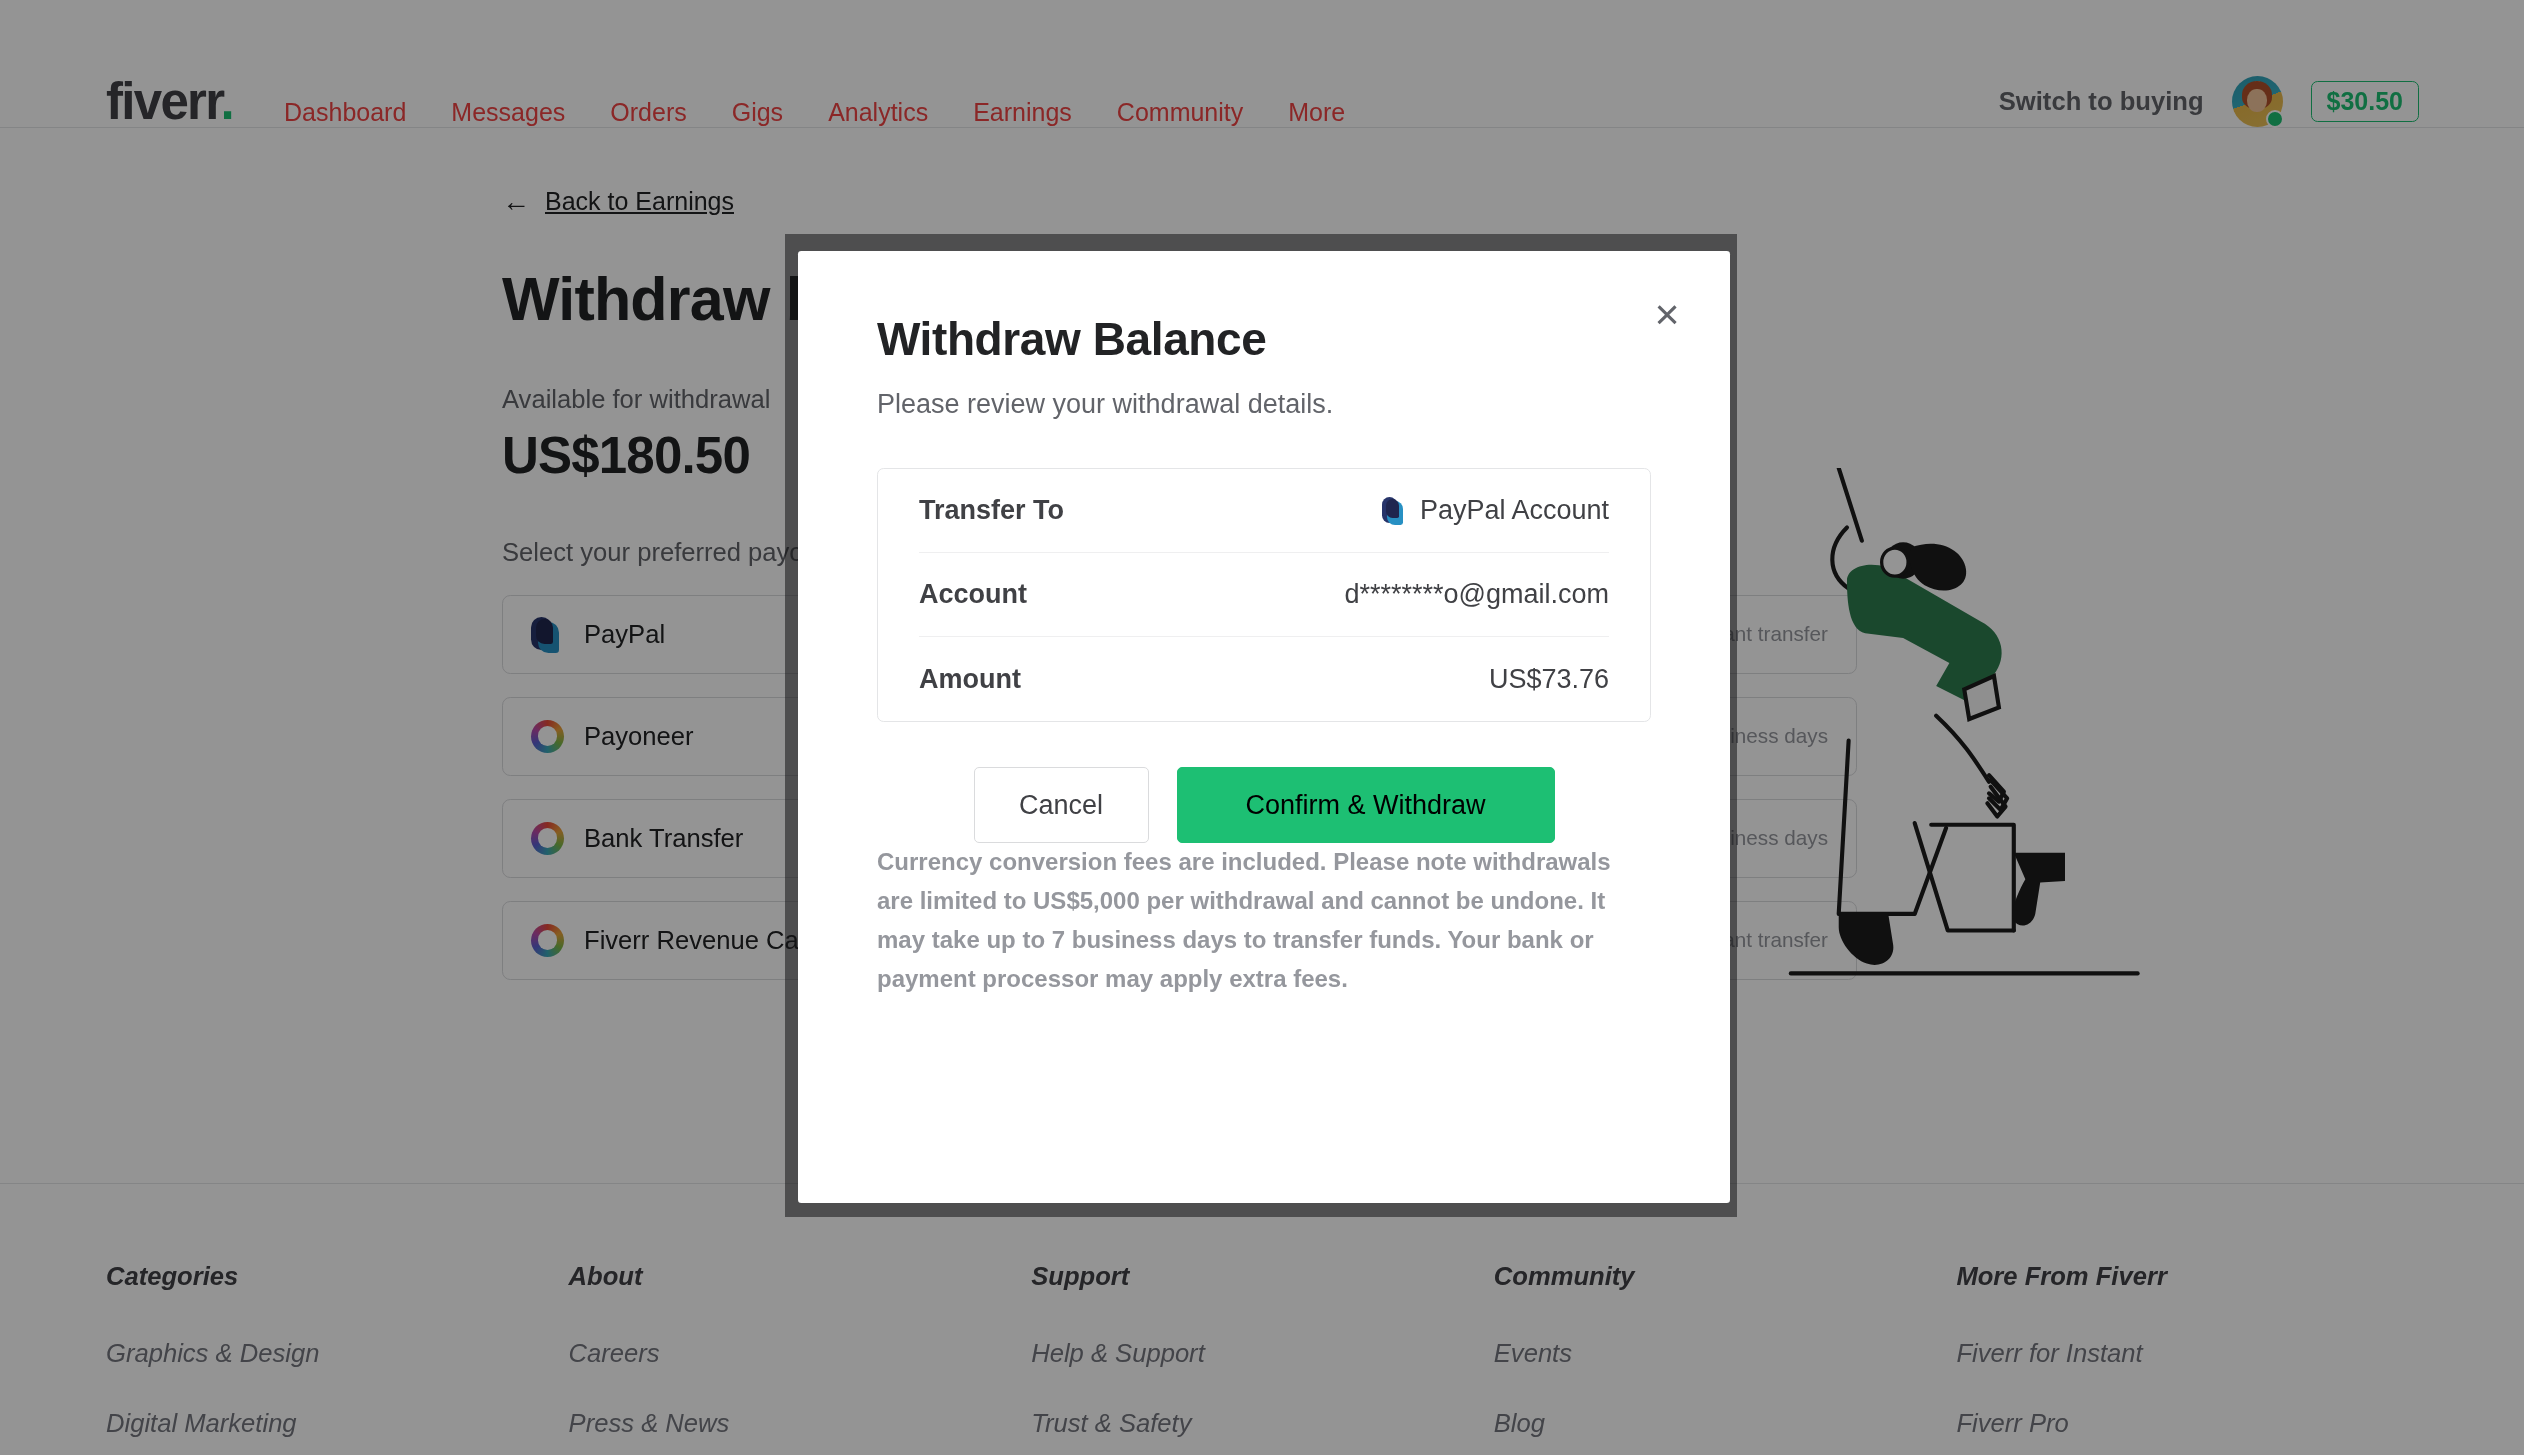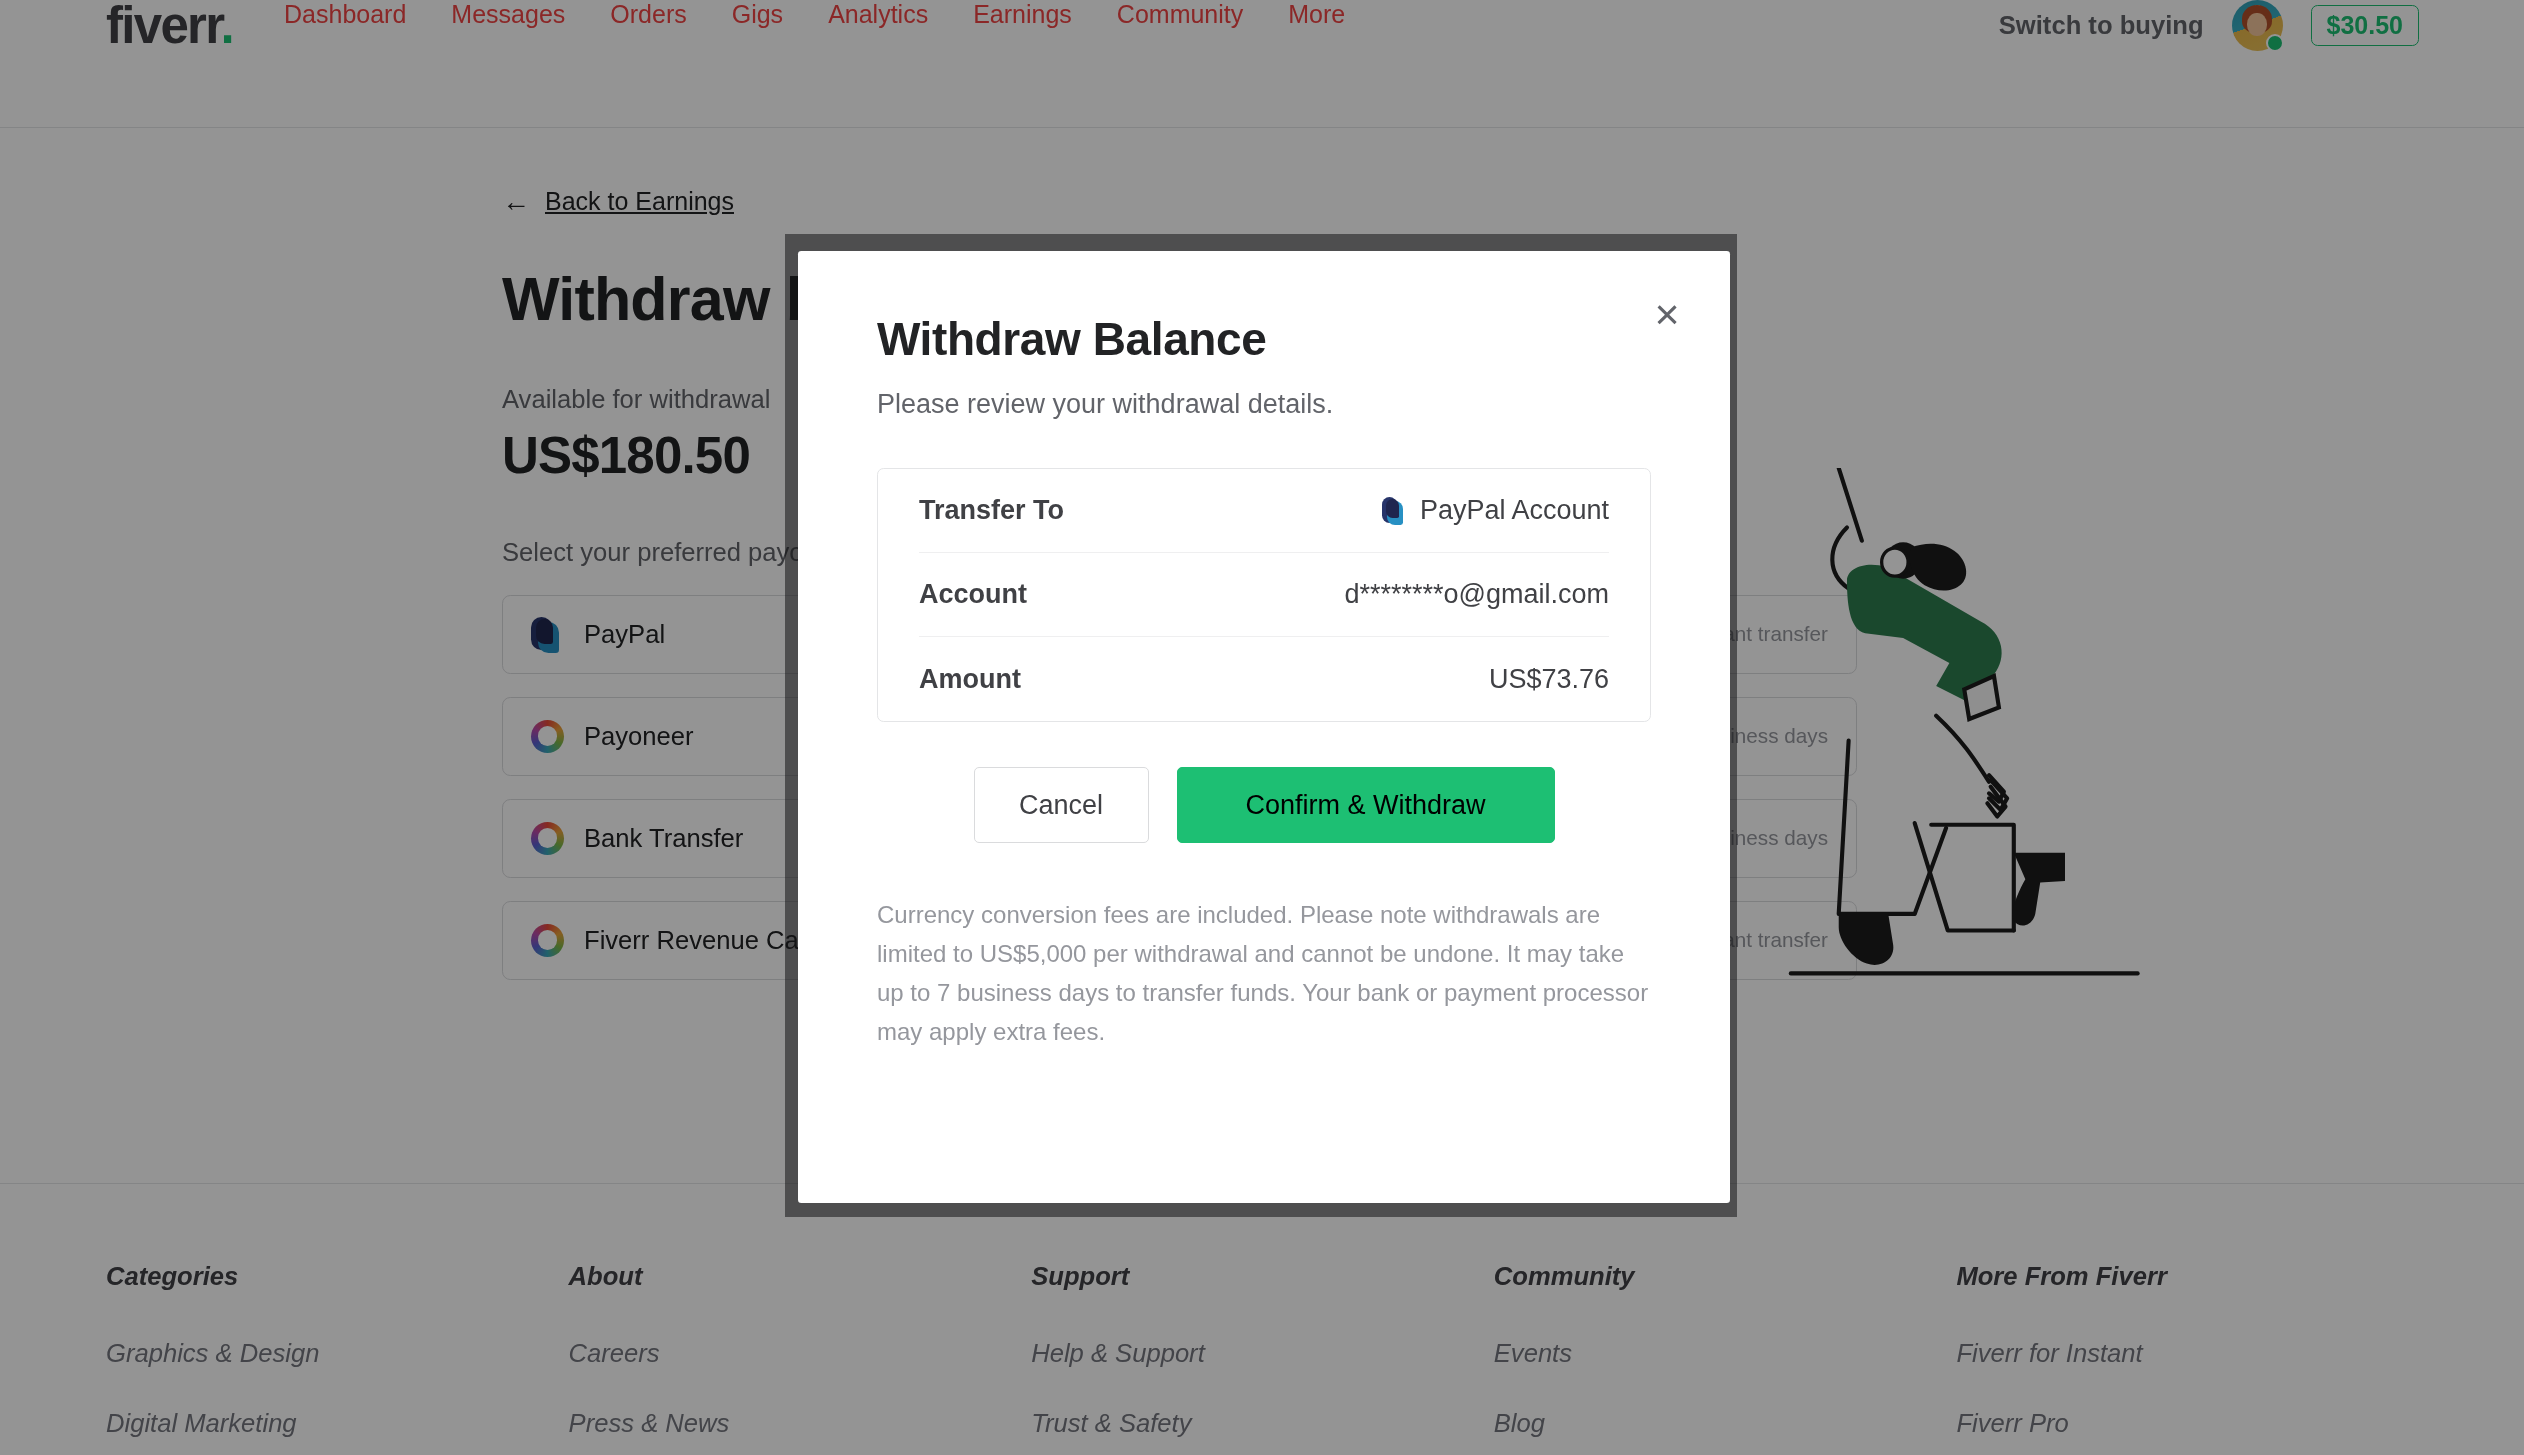--- a/index.html
+++ b/index.html
@@ -11,21 +11,21 @@
   }
   
   #page-root { position:absolute; inset:0; }
 
   .dim-layer { position:absolute; inset:0; background:rgba(0,0,0,0.42); z-index:40; pointer-events:none; }
 
   
   .header {
     position:absolute; top:0; left:0; width:2525px; height:128px;
     background:#ffffff; border-bottom:0.8px solid #e4e5e7;
-    display:flex; align-items:flex-start;
+    display:flex; align-items:flex-end;
   }
   .logo { margin-left:106px; font-size:51px; font-weight:700; color:#404145; letter-spacing:-1.7px; line-height:1; position:relative; }
   .logo .dot { color:#1dbf73; }
   .nav { display:flex; align-items:center; gap:45px; margin-left:51px; }
   .nav-item { font-size:25px; color:#ef4444; white-space:nowrap; cursor:pointer; }
   .header-right { margin-left:auto; margin-right:106px; display:flex; align-items:center; gap:28px;font-weight:bold; }
   .switch-link { font-size:25.6px; color:#62646a; white-space:nowrap; cursor:pointer; }
   .avatar-wrap { position:relative; width:51px; height:51px; }
   .avatar {
     width:51px; height:51px; border-radius:50%;
@@ -140,21 +140,21 @@
     margin-top:25px; text-align:right; font-size:25px; font-weight:700;
     color:#1dbf73; cursor:pointer;
   }
 
   .modal-actions { margin-top:45px; display:flex; justify-content:center; gap:28px; }
   .btn { height:76px; border-radius:5px; font-size:27px; cursor:pointer; display:flex; align-items:center; justify-content:center; }
   .btn-cancel { width:175px; background:#ffffff; border:0.8px solid #dadbdd; color:#404145; }
   .btn-confirm { width:378px; background:#1dbf73; border:0.8px solid #1dbf73; color:#000000; }
 
   .modal-note {
-    margin-top:53px; font-size:24px; line-height:1.62; color:#95979d;
+    font-size:24px; line-height:1.62; color:#95979d;font-weight:bold;
   }
 </style>
 </head>
 <body>
 
 <div id="page-root">
 
   <div class="header">
     <div class="logo"><span>fiverr</span><span class="dot">.</span></div>
 

